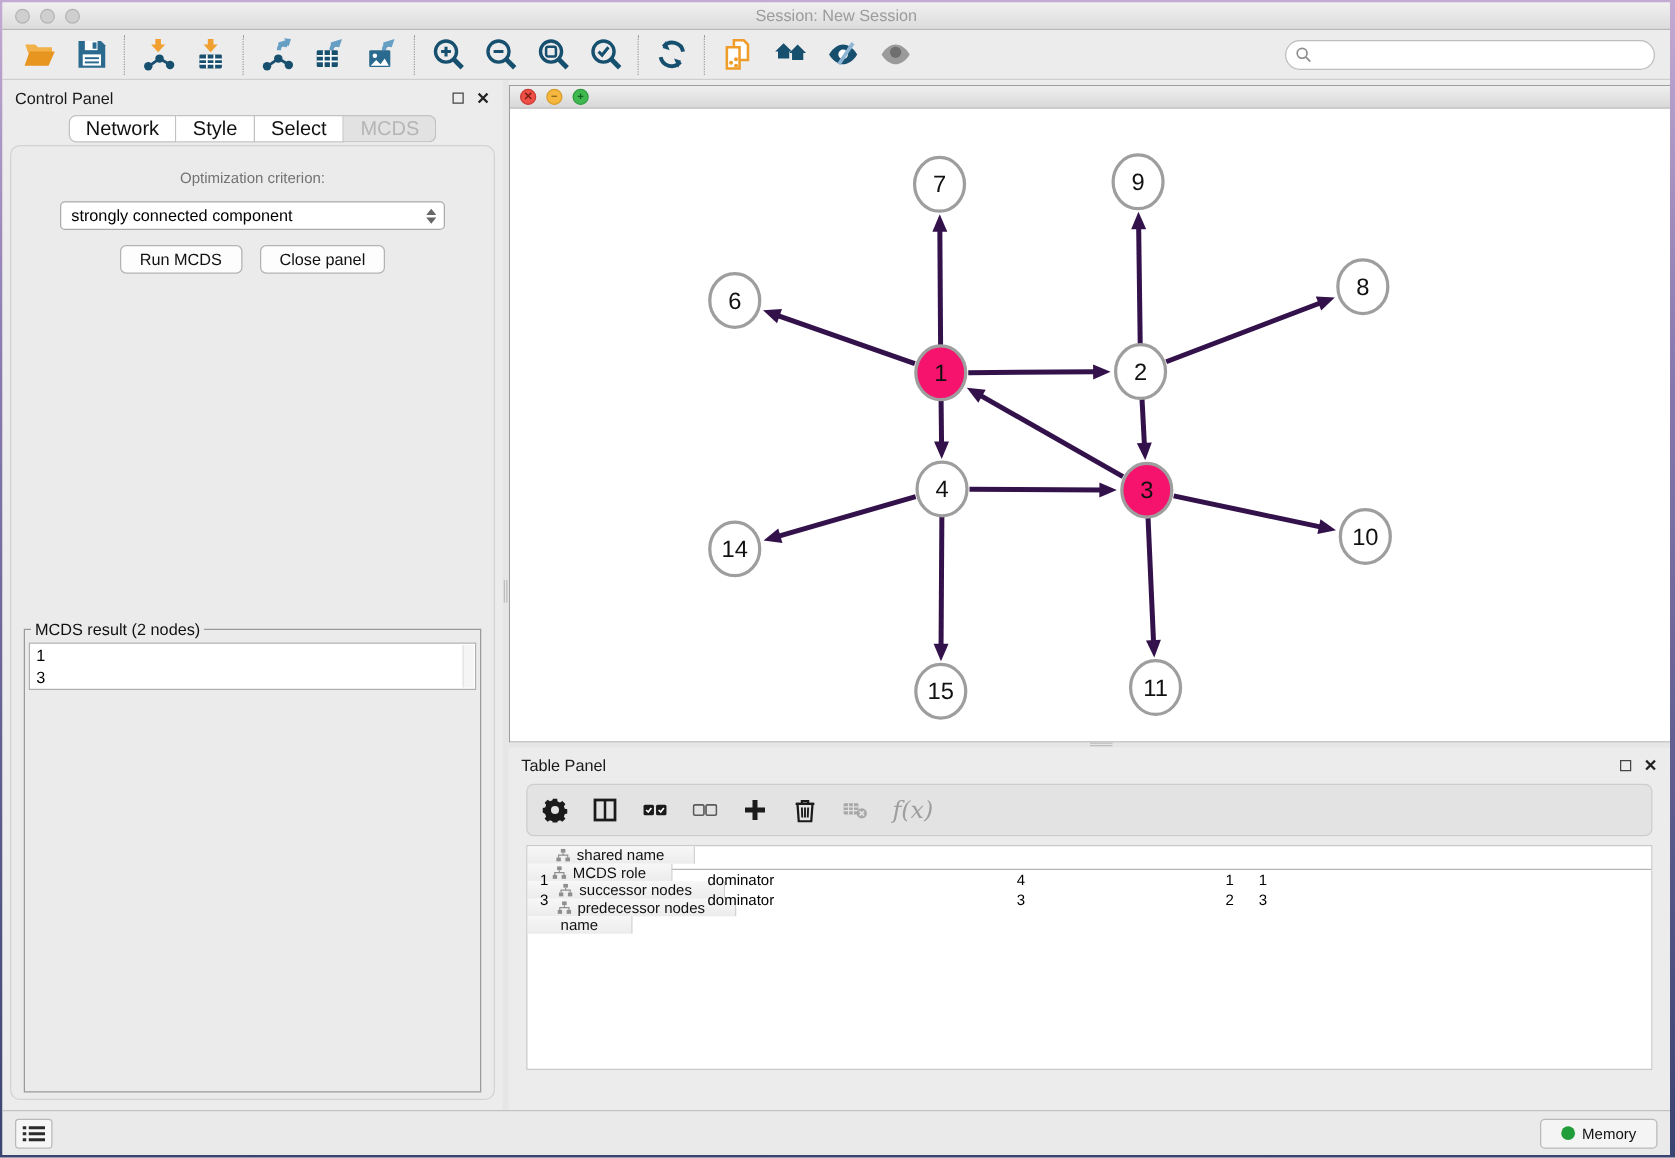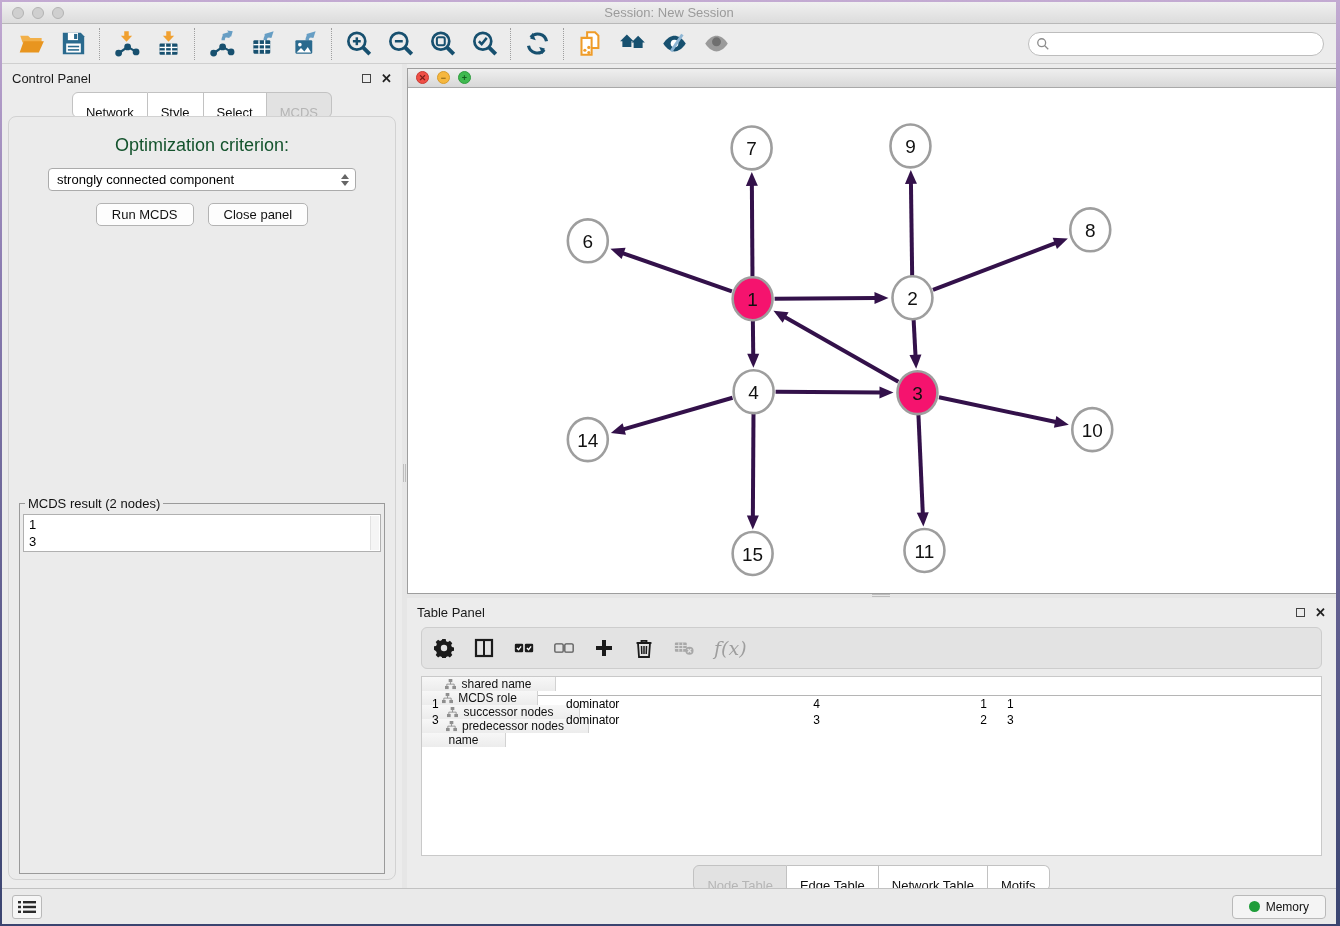--- a/index.html
+++ b/index.html
@@ -37,29 +37,29 @@
 
   
   .cpanel { width:400px; display:flex; flex-direction:column; background:#ececec; }
   .panel-header { height:28px; display:flex; align-items:center; padding:0 10px; }
   .panel-title { font-size:13px; color:#1a1a1a; }
   .panel-header .hdr-icons { margin-left:auto; display:flex; gap:10px; align-items:center; }
   .float-icon { width:9px; height:9px; border:1.6px solid #444; display:inline-block; }
   .close-icon { font-size:13px; font-weight:bold; color:#222; line-height:1; }
 
   .cp-tabs { display:flex; justify-content:center; height:22px; }
-  .tab { font-size:13px; padding:12px 13px; background:#fff; border:1px solid #c2c2c2;
+  .tab { font-size:16px; padding:2px 13px; background:#fff; border:1px solid #c2c2c2;
     border-left:none; color:#111; }
   .tab:first-child { border-left:1px solid #c2c2c2; border-radius:6px 0 0 6px; }
   .tab:last-child { border-radius:0 6px 6px 0; }
   .tab.active { background:#e2e2e2; color:#b5b5b5; }
 
   .cp-box { flex:1; margin:2px 6px 8px; background:#ebebeb; border:1px solid #d2d2d2;
     border-radius:8px; display:flex; flex-direction:column; padding:12px 5px 3px; min-height:0; }
-  .opt-label { text-align:center; font-size:18px; margin-top:6px; color:#14532d; }
+  .opt-label { text-align:center; font-size:12px; margin-top:6px; color:#737373; }
   .dropdown { margin:12px auto 0; width:308px; height:23px; background:#fff;
     border:1px solid #ababab; border-radius:4px; display:flex; align-items:center;
     font-size:13px; padding-left:8px; position:relative; }
   .dd-stepper { position:absolute; right:4px; top:3px; width:13px; height:16px;
     display:flex; flex-direction:column; align-items:center; justify-content:center; gap:2px; }
   .dd-up { width:0; height:0; border-left:4px solid transparent; border-right:4px solid transparent;
     border-bottom:5px solid #666; }
   .dd-down { width:0; height:0; border-left:4px solid transparent; border-right:4px solid transparent;
     border-top:5px solid #666; }
   .cp-buttons { display:flex; justify-content:center; gap:14px; margin-top:12px; }
@@ -560,26 +560,20 @@
               </div>
               <div class="trow">
                 <div class="td" style="width: 134px; text-align: left;">3</div>
                 <div class="td" style="width: 116px; text-align: left;">dominator</div>
                 <div class="td" style="width: 158px; text-align: right;">3</div>
                 <div class="td" style="width: 167px; text-align: right;">2</div>
                 <div class="td" style="width: 84px; text-align: left;">3</div>
               </div>
             </div>
         </div>
-        <div class="tp-tabs" id="tp-tabs">
-            <span class="tab active">Node Table</span>
-            <span class="tab">Edge Table</span>
-            <span class="tab">Network Table</span>
-            <span class="tab">Motifs</span>
-          </div>
       </div>
     </div>
   </div>
 
   <div class="statusbar">
     <button class="list-btn">
       <svg width="18" height="14" viewBox="0 0 18 14">
           <g fill="#2b2b2b">
             <rect x="0" y="1" width="3" height="2.4"></rect>
             <rect x="5" y="1" width="13" height="2.4"></rect>

